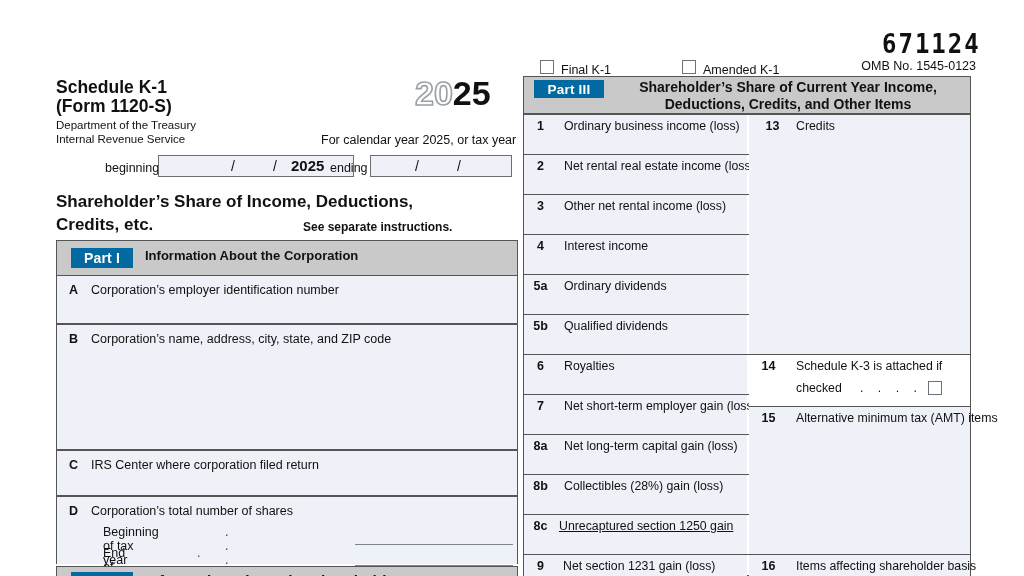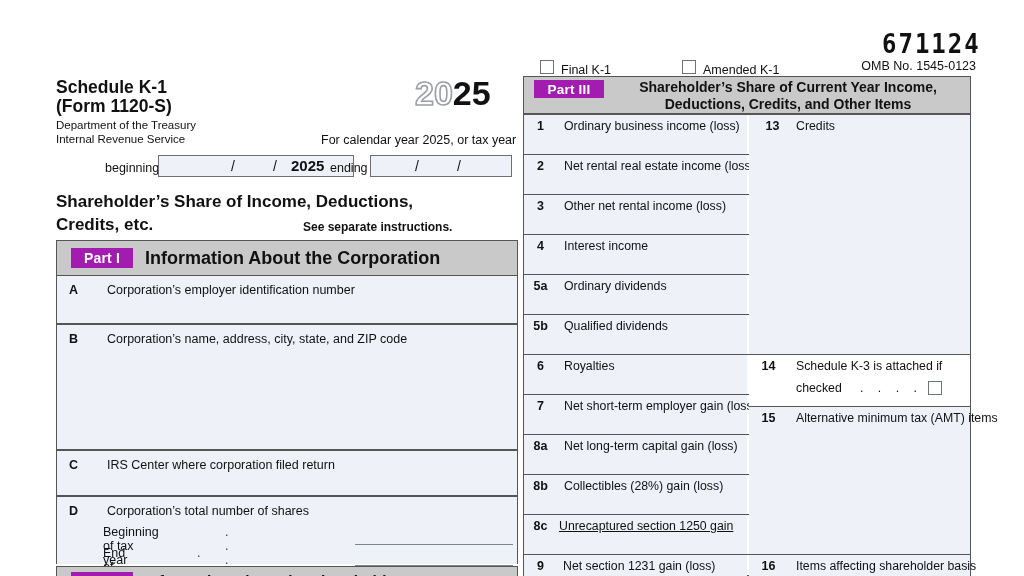--- a/index.html
+++ b/index.html
@@ -14,21 +14,21 @@
   #page {
     position: relative;
     width: 1024px; height: 576px;
     background: #ffffff;
   }
 
   
   .abs { position: absolute; }
   .shade { background: #eef1f8; }
   .blackbox {
-    background: #a21caf; color: #ffffff;
+    background: #0369a1; color: #ffffff;
     font-weight: bold; letter-spacing: .2px;
     display: inline-flex; align-items: center; justify-content: center;
   }
   .cbox {
     display: inline-block;
     border: 1.5px solid #6b7280;
     background: #ffffff;
   }
   .leader { letter-spacing: 5.5px; color: #3a3a3a; }
 
@@ -112,30 +112,30 @@
   #part1-hdr {
     position: absolute; left: 0; top: 0; right: 0; height: 35px;
     background: #c9c9c9; border-bottom: 1.5px solid #555;
   }
   #part1-hdr .blackbox {
     position: absolute; left: 14px; top: 7px;
     width: 62px; height: 20px; font-size: 14px;
   }
   #part1-hdr .t {
     position: absolute; left: 88px; top: 7px;
-    font-size: 18px; font-weight: bold; color: #111;
+    font-size: 13px; font-weight: bold; color: #111;
   }
   .p1row { position: absolute; left: 0; right: 0; background: #eef1f8; }
   .p1row .ltr {
     position: absolute; left: 12px; top: 7px;
     font-size: 12.5px; font-weight: bold; color: #111;
   }
   .p1row .txt {
     position: absolute; left: 34px; top: 7px;
-    font-size: 12.5px; color: #111; margin-left: 16px;
+    font-size: 12.5px; color: #111;
   }
   .p1sep { position: absolute; left: 0; right: 0; height: 1.5px; background: #555; }
   #d-sub { position: absolute; left: 46px; top: 28px; font-size: 12.5px; color: #111; }
   #d-sub .ln { position: relative; height: 21px; }
   #d-sub .nm { position: absolute; left: 0; top: 0; }
   #d-sub .dots { position: absolute; top: 0; }
   .d-underline { position: absolute; height: 1.3px; background: #7d8590; }
 
   #part2-hdr {
     position: absolute; left: 56px; top: 566px; width: 462px; height: 24px;

